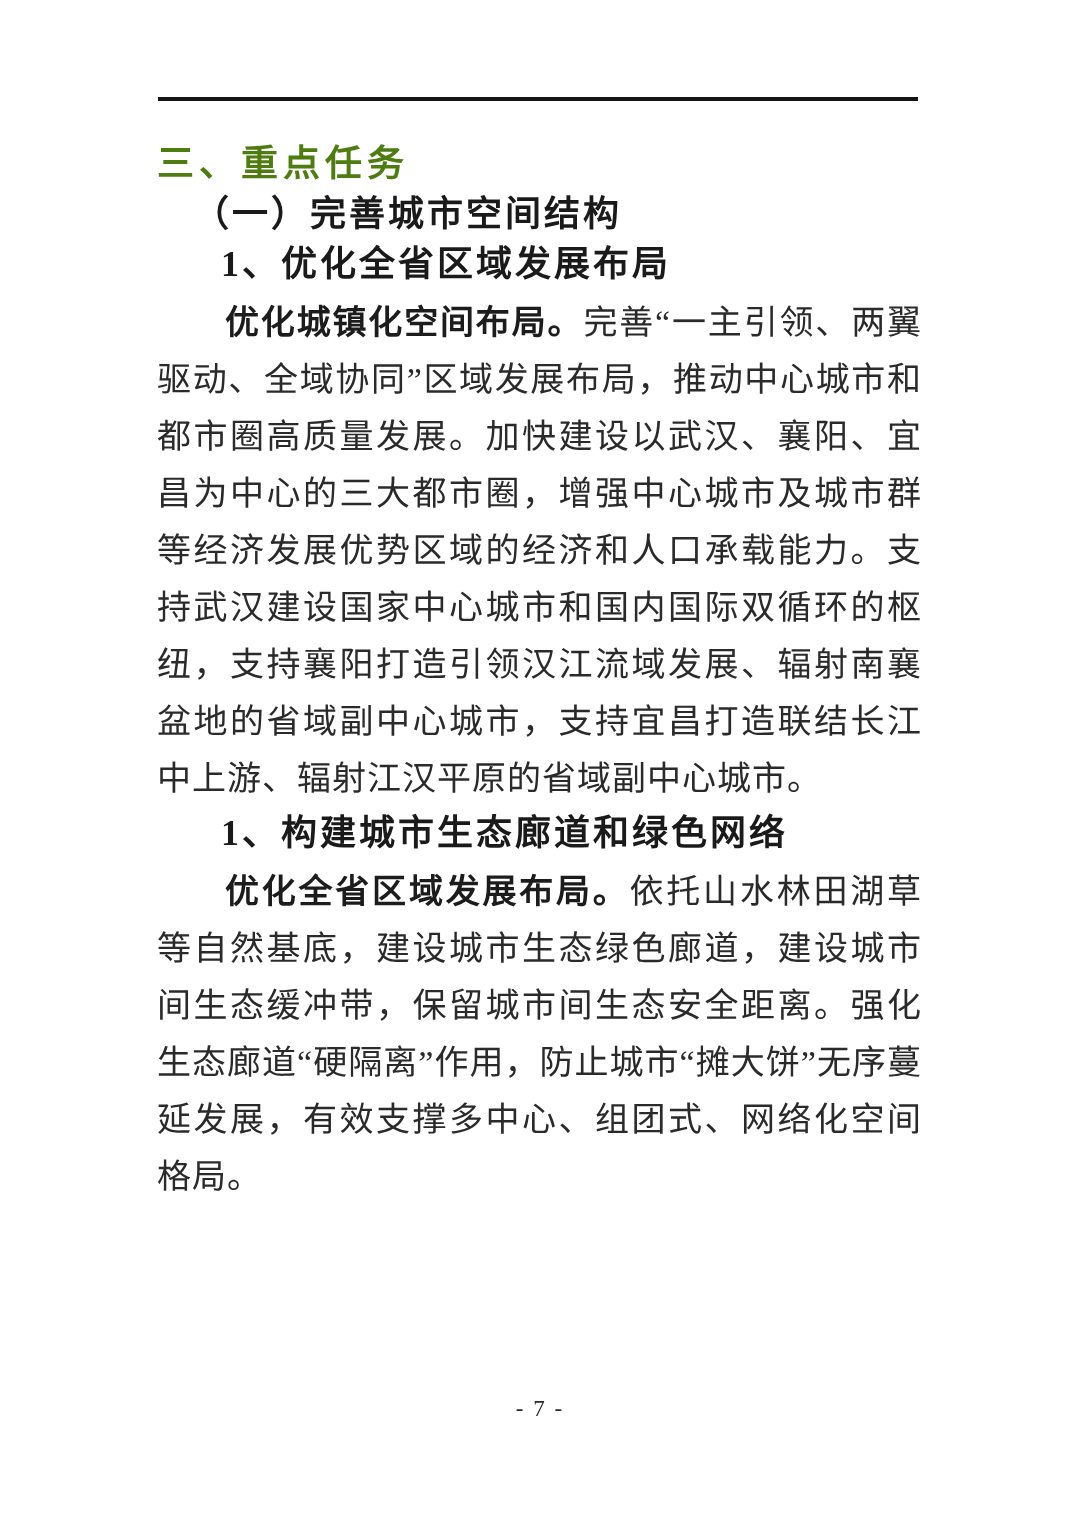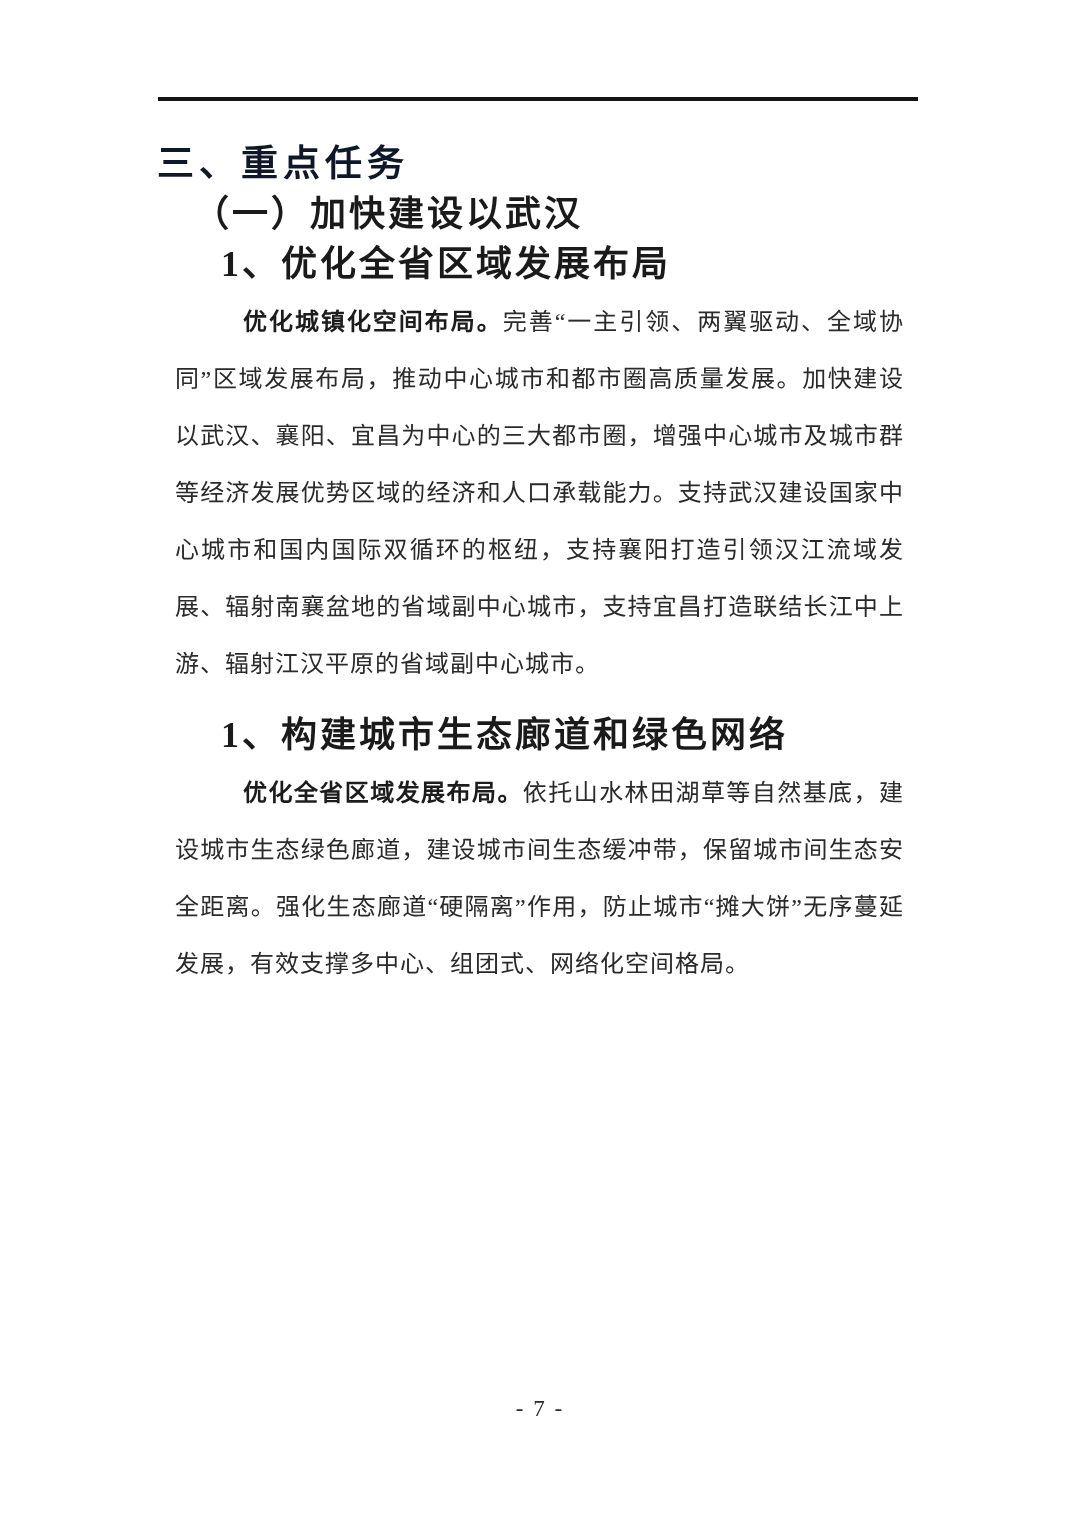--- a/index.html
+++ b/index.html
@@ -27,43 +27,43 @@
   .content {
     padding: 140px 158px 0 157px;
   }
   .h1 {
     margin: 0;
     font-family: Liberation Sans, sans-serif;
     font-size: 37px;
     font-weight: 700;
     line-height: 48px;
     letter-spacing: 5px;
-    color: #0f172a;
+    color: #4d7c0f;
   }
   .h2 {
     margin: 2px 0 0 0;
     font-size: 36px;
     font-weight: 700;
     line-height: 48px;
     letter-spacing: 3px;
     text-indent: 36px;
     color: #1a1a1a;
   }
   .h3 {
     margin: 2px 0 0 0;
     font-size: 36px;
     font-weight: 700;
     line-height: 48px;
     letter-spacing: 3px;
     text-indent: 64px;
     color: #1a1a1a;
   }
   p.body-para {
-    margin: 18px;
-    font-size: 24px;
+    margin: 0;
+    font-size: 34px;
     line-height: 57px;
     letter-spacing: 1px;
     text-align: justify;
     text-indent: 68px;
     color: #2a2a2a;
   }
   p.body-para.first {
     margin-top: 6px;
   }
   p.body-para strong {
@@ -85,21 +85,21 @@
 <body>
 
 <div class="page">
 
   <div class="top-rule"></div>
 
   <div class="content">
 
     <h1 class="h1">三、重点任务</h1>
 
-    <h2 class="h2">（一）加快建设以武汉</h2>
+    <h2 class="h2">（一）完善城市空间结构</h2>
 
     <h3 class="h3">1、优化全省区域发展布局</h3>
 
     <p class="body-para first"><strong>优化城镇化空间布局。</strong><span>完善“一主引领、两翼驱动、全域协同”区域发展布局，推动中心城市和都市圈高质量发展。加快建设以武汉、襄阳、宜昌为中心的三大都市圈，增强中心城市及城市群等经济发展优势区域的经济和人口承载能力。支持武汉建设国家中心城市和国内国际双循环的枢纽，支持襄阳打造引领汉江流域发展、辐射南襄盆地的省域副中心城市，支持宜昌打造联结长江中上游、辐射江汉平原的省域副中心城市。</span></p>
 
 
     <h3 class="h3">1、构建城市生态廊道和绿色网络</h3>
 
     <p class="body-para first"><strong>优化全省区域发展布局。</strong><span>依托山水林田湖草等自然基底，建设城市生态绿色廊道，建设城市间生态缓冲带，保留城市间生态安全距离。强化生态廊道“硬隔离”作用，防止城市“摊大饼”无序蔓延发展，有效支撑多中心、组团式、网络化空间格局。</span></p>
 

